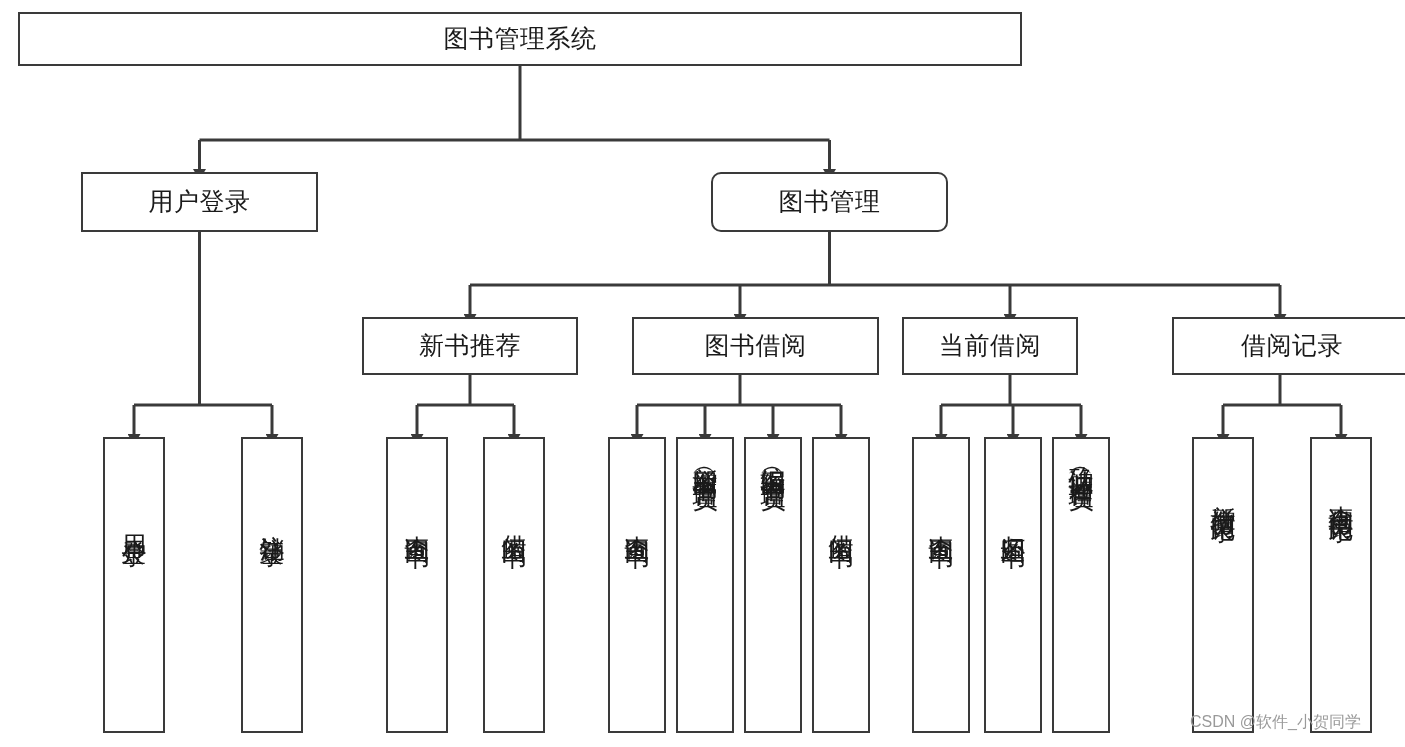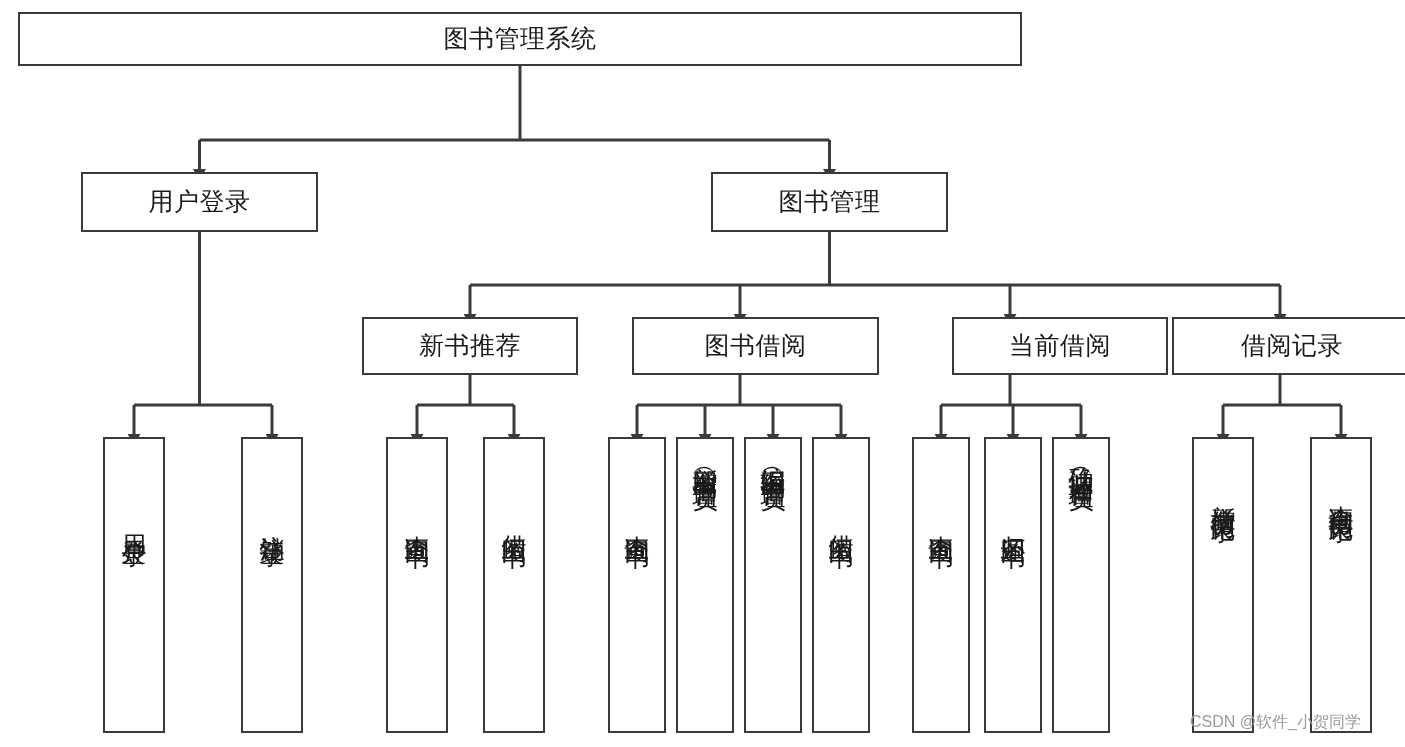--- a/index.html
+++ b/index.html
@@ -130,30 +130,30 @@
       </g>
   </svg>
 
   <div id="nodes-layer">
       <div class="node horiz root" style="left: 18px; top: 12px; width: 1004px; height: 54px;">
         <span class="node-label">图书管理系统</span>
       </div>
       <div class="node horiz" style="left: 81px; top: 172px; width: 237px; height: 60px;">
         <span class="node-label">用户登录</span>
       </div>
-      <div class="node horiz" style="left: 711px; top: 172px; width: 237px; height: 60px;">
+      <div class="node horiz" style="left: 711px; top: 172px; width: 237px; height: 60px; border-radius: 10px;">
         <span class="node-label">图书管理</span>
       </div>
       <div class="node horiz" style="left: 362px; top: 317px; width: 216px; height: 58px;">
         <span class="node-label">新书推荐</span>
       </div>
       <div class="node horiz" style="left: 632px; top: 317px; width: 247px; height: 58px;">
         <span class="node-label">图书借阅</span>
       </div>
-      <div class="node horiz" style="left: 952px; top: 317px; width: 216px; height: 58px;">
+      <div class="node horiz" style="left: 902px; top: 317px; width: 176px; height: 58px;">
         <span class="node-label">当前借阅</span>
       </div>
       <div class="node horiz" style="left: 1172px; top: 317px; width: 240px; height: 58px;">
         <span class="node-label">借阅记录</span>
       </div>
       <div class="node vert short" style="left: 103px; top: 437px; width: 62px; height: 296px;">
         <span class="node-label">用户登录</span>
       </div>
       <div class="node vert short" style="left: 241px; top: 437px; width: 62px; height: 296px;">
         <span class="node-label">注销登录</span>

